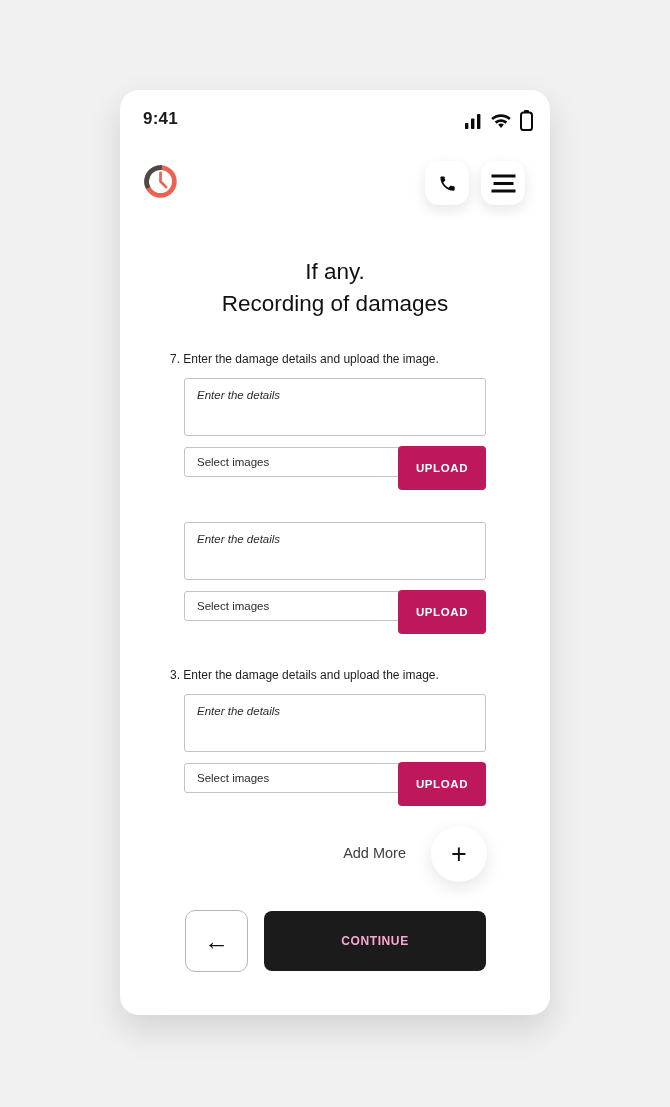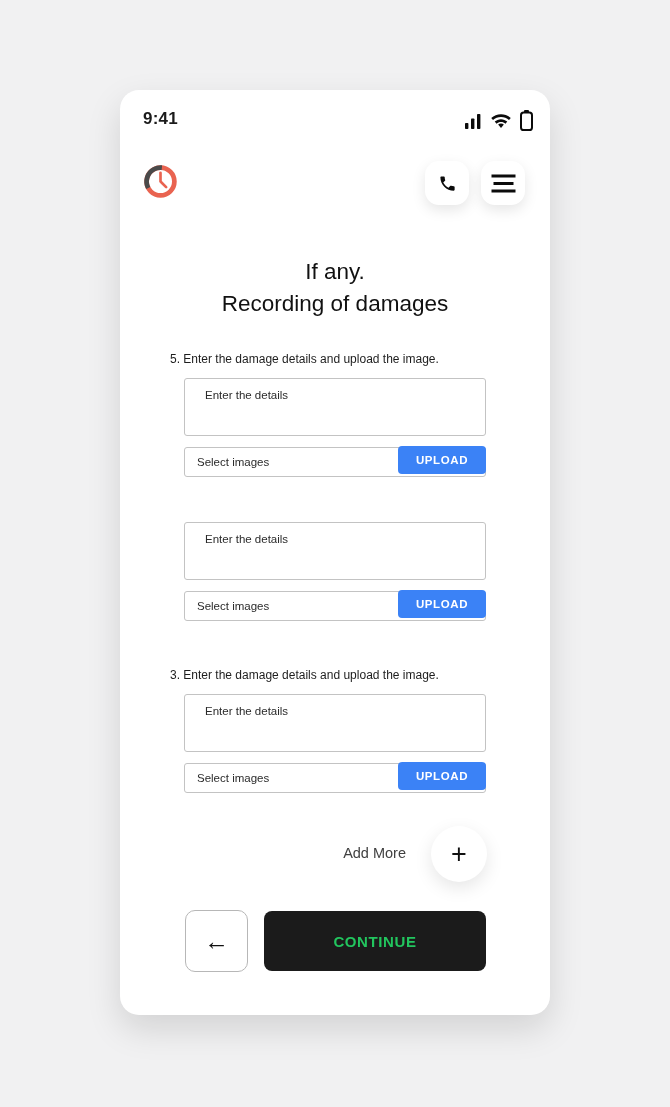--- a/index.html
+++ b/index.html
@@ -49,38 +49,38 @@
   
   .damage-section { position:absolute; left:0; width:100%; }
   .sec-1 { top:262px; } .sec-2 { top:420px; } .sec-3 { top:578px; }
   .sec-label {
     margin-left:50px; font-size:12px; line-height:14px; color:#1d1d1d;
   }
   .details-area {
     display:block; margin:12px auto 0; width:302px; height:58px;
     border:1px solid #c3c3c3; border-radius:3px; background:#fff;
     font-family:"Liberation Sans", sans-serif;
-    font-size:11.5px; color:#1d1d1d; padding:10px 20px;
-    resize:none; outline:none;
+    font-size:11.5px; color:#1d1d1d; padding:10px 12px;
+    resize:none; outline:none;font-style:italic;
   }
   .details-area::placeholder { color:#2b2b2b; opacity:1; }
   .select-row {
     position:relative; width:302px; height:32px; margin:10px auto 0;
   }
   .select-input {
     position:absolute; left:0; top:1px; width:100%; height:30px;
     border:1px solid #c3c3c3; border-radius:3px; background:#fff;
     font-family:"Liberation Sans", sans-serif;
     font-size:11.5px; color:#1d1d1d; padding:0 12px; outline:none;
   }
   .select-input::placeholder { color:#2b2b2b; opacity:1; }
   .upload-btn {
-    position:absolute; right:0; top:0; width:88px; height:28px;
+    position:absolute; right:0; top:0; width:88px; height:44px;
     border:none; cursor:pointer; border-radius:4px;
-    background:#3b82f6; color:#ffffff;
+    background:#be185d; color:#ffffff;
     font-family:"Liberation Sans", sans-serif;
     font-size:11.5px; font-weight:700; letter-spacing:0.6px;
   }
   
   .add-more-label {
     position:absolute; right:144px; top:755px;
     font-size:14.5px; font-weight:500; color:#404040; cursor:pointer;
   }
   .add-more-fab {
     position:absolute; left:311px; top:736px;
@@ -96,22 +96,22 @@
     position:absolute; left:65px; top:820px;
     width:63px; height:62px; background:#fff; cursor:pointer;
     border:1px solid #b7b7b7; border-radius:10px;
     font-size:25px; color:#111;
     display:flex; align-items:center; justify-content:center;
   }
   .continue-btn {
     position:absolute; left:144px; top:821px;
     width:222px; height:60px; border:none; cursor:pointer;
     background:#1b1b1b; border-radius:8px;
-    color:#22c55e; font-family:"Liberation Sans", sans-serif;
-    font-size:15px; font-weight:700; letter-spacing:0.6px;
+    color:#f9a8d4; font-family:"Liberation Sans", sans-serif;
+    font-size:12px; font-weight:700; letter-spacing:0.6px;
   }
 </style>
 </head>
 <body>
 
 <div class="card">
 
   <div class="status-time">9:41</div>
   <div class="status-icons">
     <svg width="17" height="16" viewBox="0 0 17 16">
@@ -149,21 +149,21 @@
       <rect x="0.5" y="15.5" width="24" height="3" fill="#0b0b0b"></rect>
     </svg>
   </button>
 
   <div class="title">
     <div>If any.</div>
     <div>Recording of damages</div>
   </div>
 
   <div class="damage-section sec-1">
-    <div class="sec-label">5. Enter the damage details and upload the image.</div>
+    <div class="sec-label">7. Enter the damage details and upload the image.</div>
     <textarea class="details-area" placeholder="Enter the details" style=""></textarea>
     <div class="select-row">
       <input class="select-input" type="text" placeholder="Select images" style="">
       <button class="upload-btn">UPLOAD</button>
     </div>
   </div>
 
   <div class="damage-section sec-2">
     <textarea class="details-area" placeholder="Enter the details" style=""></textarea>
     <div class="select-row">

